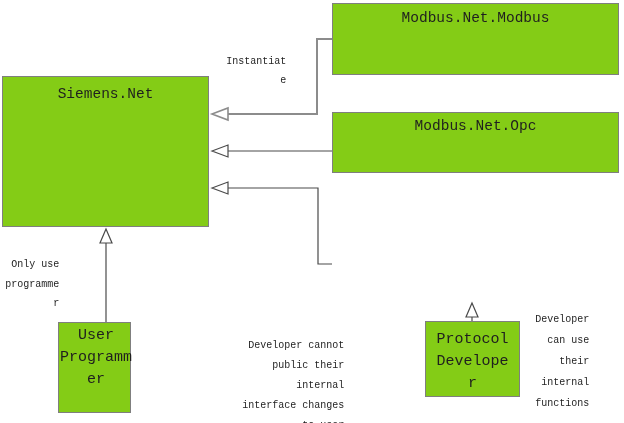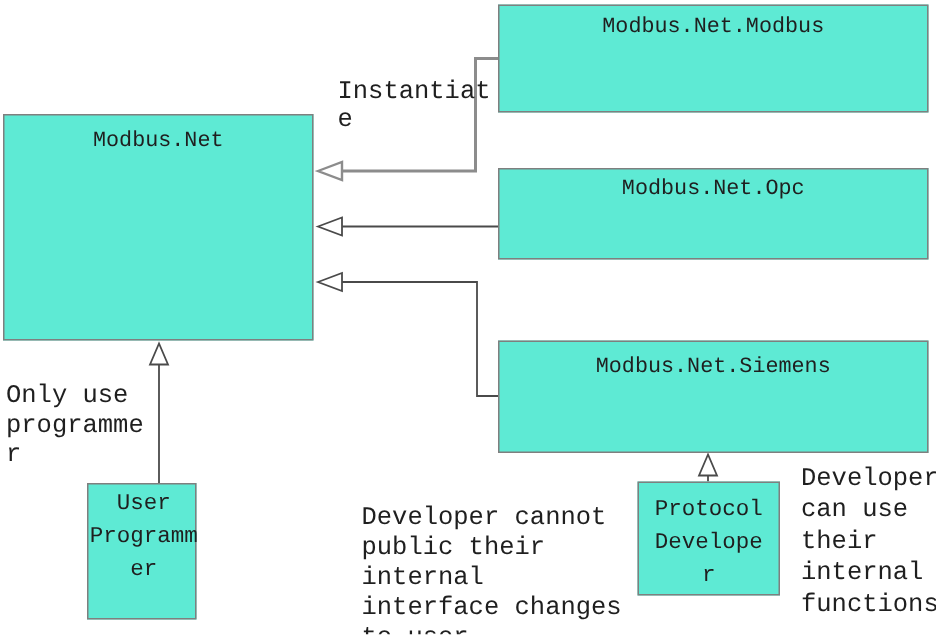--- a/index.html
+++ b/index.html
@@ -26,42 +26,42 @@
     width: 624px; height: 423px;
   }
   .thin  { fill: none; stroke: var(--c-connector); stroke-width: 1.2; }
   .thick { fill: none; stroke: var(--c-instantiate-connector); stroke-width: 2; }
   .head  { fill: #ffffff; stroke: var(--c-connector); stroke-width: 1.2; }
   .thickhead { fill: #ffffff; stroke: var(--c-instantiate-connector); stroke-width: 1.6; }
 
   .box {
     position: absolute;
     border: 1px solid var(--c-box-border);
-    background: #5eead4;
+    background: #84cc16;
     text-align: center;
     color: var(--c-text);
   }
   .box-title { line-height: 18px; }
   #box-modbus-net        { left: 2px;   top: 76px;  width: 207px; height: 151px; font-size: 14.5px; padding-top: 8px; }
   #box-modbus-net-modbus { left: 332px; top: 3px;   width: 287px; height: 72px;  font-size: 14.5px; padding-top: 5px; }
   #box-modbus-net-opc    { left: 332px; top: 112px; width: 287px; height: 61px;  font-size: 14.5px; padding-top: 4px; }
   #box-modbus-net-siemens{ left: 332px; top: 227px; width: 287px; height: 75px;  font-size: 14.5px; padding-top: 8px; }
   #box-user-programmer   { left: 58px;  top: 322px; width: 73px;  height: 91px;  font-size: 15px;   padding-top: 2px; }
   #box-protocol-developer{ left: 425px; top: 321px; width: 95px;  height: 76px;  font-size: 15px;   padding-top: 7px; }
   .wrap-label {
     width: 8.2ch;
     margin: 0 auto;
     line-height: 22px;
     overflow-wrap: break-word;
     word-wrap: break-word;
   }
   .note {
     position: absolute;
-    font-size: 17px;
-    text-align: left;
+    font-size: 10px;
+    text-align: right;
     color: var(--c-text);
     overflow-wrap: break-word;
     word-wrap: break-word;
   }
   #note-instantiate { left: 225px; top: 52px;  width: 10.2ch; line-height: 19px; }
   #note-only-use    { left: 4px;   top: 255px; width: 9.2ch;  line-height: 19.5px; }
   #note-dev-cannot  { left: 241px; top: 299px; width: 17.2ch; line-height: 20px; margin-top: 37px; }
   #note-dev-can     { left: 534px; top: 309px; width: 9.2ch;  line-height: 21px; }
 </style>
 </head>
@@ -81,34 +81,31 @@
     <polygon class="head" points="212,188 228,182 228,194"></polygon>
 
     <line class="thin" x1="106" y1="243" x2="106" y2="322"></line>
     <polygon class="head" points="106,229 100,243 112,243"></polygon>
 
     <line class="thin" x1="472" y1="317" x2="472" y2="321"></line>
     <polygon class="head" points="472,303 466,317 478,317"></polygon>
   </svg>
 
   <div class="box" id="box-modbus-net">
-    <div class="box-title">Modbus.Net</div>
+    <div class="box-title">Siemens.Net</div>
   </div>
 
   <div class="box" id="box-modbus-net-modbus">
     <div class="box-title">Modbus.Net.Modbus</div>
   </div>
 
   <div class="box" id="box-modbus-net-opc">
     <div class="box-title">Modbus.Net.Opc</div>
   </div>
 
-  <div class="box" id="box-modbus-net-siemens">
-    <div class="box-title">Modbus.Net.Siemens</div>
-  </div>
 
   <div class="box" id="box-user-programmer">
     <div class="wrap-label">User Programmer</div>
   </div>
 
   <div class="box" id="box-protocol-developer">
     <div class="wrap-label">Protocol Developer</div>
   </div>
 
   <div class="note" id="note-instantiate">Instantiate</div>

